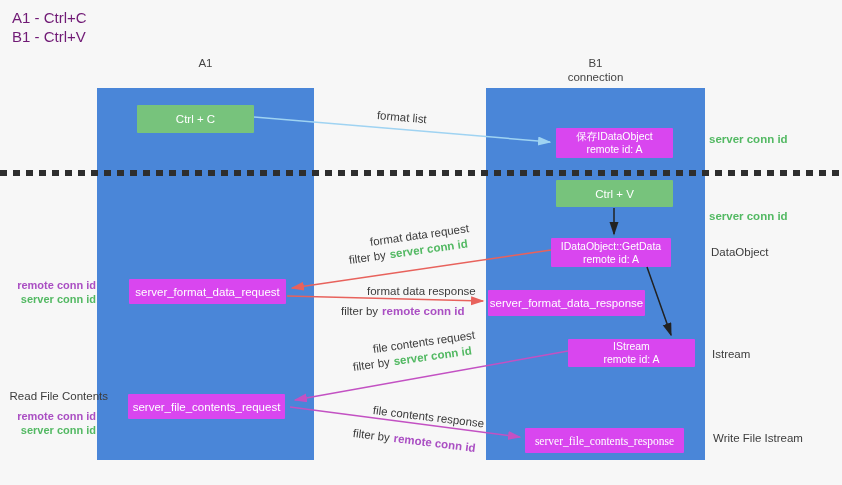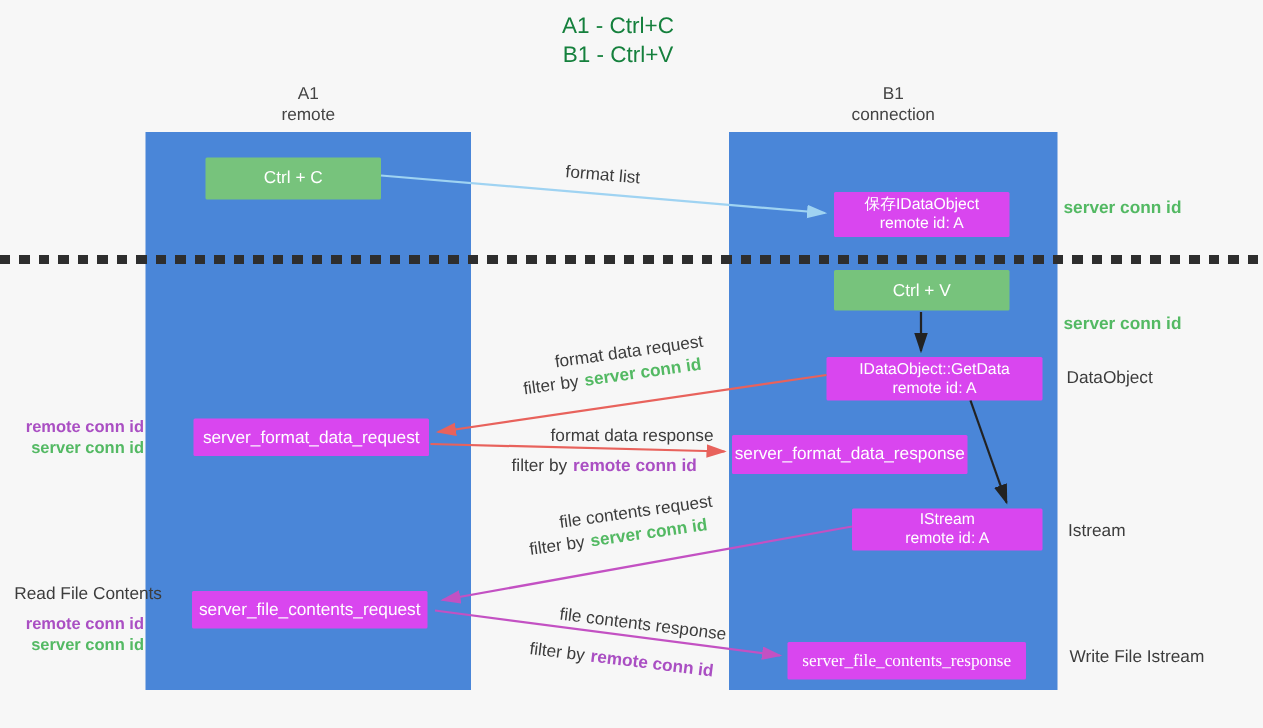--- a/index.html
+++ b/index.html
@@ -1,22 +1,22 @@
 <!DOCTYPE html>
 <html><head>
 <meta charset="utf-8">
 <style>
   html,body{margin:0;padding:0;background:#f7f7f7;}
   .stage{
     position:relative;width:842px;height:485px;background:#f7f7f7;overflow:hidden;
     font-family:"Liberation Sans","DejaVu Sans",sans-serif;color:#3c3c3c;
   }
   .title{
-    position:absolute;left:0;top:8px;width:824px;text-align:center;
-    font-size:15px;line-height:19px;color:#15803d;
+    position:absolute;left:0;top:8px;width:824px;
+    font-size:15px;line-height:19px;color:#701a75;padding-left:12px;
   }
   .lifeline-header{
     position:absolute;top:56px;text-align:center;font-size:11.5px;line-height:14px;color:#444;
   }
   .pillar{position:absolute;top:88px;height:372px;background:#4a86d8;}
   .divider{
     position:absolute;left:0;top:170px;width:842px;height:6px;
     background:repeating-linear-gradient(90deg,#2e2e2e 0 7px,transparent 7px 13px);
   }
   .box{
@@ -51,42 +51,41 @@
 
 <div class="stage">
 
   <div class="title">
     <div>A1 - Ctrl+C</div>
     <div>B1 - Ctrl+V</div>
   </div>
 
   <div class="lifeline-header" style="left:97px;width:217px;">
     <div>A1</div>
-    <div>remote</div>
   </div>
   <div class="lifeline-header" style="left:486px;width:219px;">
     <div>B1</div>
     <div>connection</div>
   </div>
 
   <div class="pillar" style="left:97px;width:217px;"></div>
   <div class="pillar" style="left:486px;width:219px;"></div>
 
   <div class="divider"></div>
 
   <div class="box green single" style="left:137px;top:105px;width:117px;height:28px;">Ctrl + C</div>
 
   <div class="box orange" style="left:556px;top:128px;width:117px;height:30px;">
     <span class="l1">保存IDataObject</span>
     <span class="l2">remote id: A</span>
   </div>
 
   <div class="box green single" style="left:556px;top:180px;width:117px;height:27px;">Ctrl + V</div>
 
-  <div class="box orange" style="left:551px;top:238px;width:144px;height:29px;">
+  <div class="box orange" style="left:551px;top:238px;width:120px;height:29px;">
     <span class="l1">IDataObject::GetData</span>
     <span class="l2">remote id: A</span>
   </div>
 
   <div class="box orange single" style="left:129px;top:279px;width:157px;height:25px;">server_format_data_request</div>
 
   <div class="box orange single" style="left:488px;top:290px;width:157px;height:26px;">server_format_data_response</div>
 
   <div class="box orange" style="left:568px;top:339px;width:127px;height:28px;">
     <span class="l1">IStream</span>

